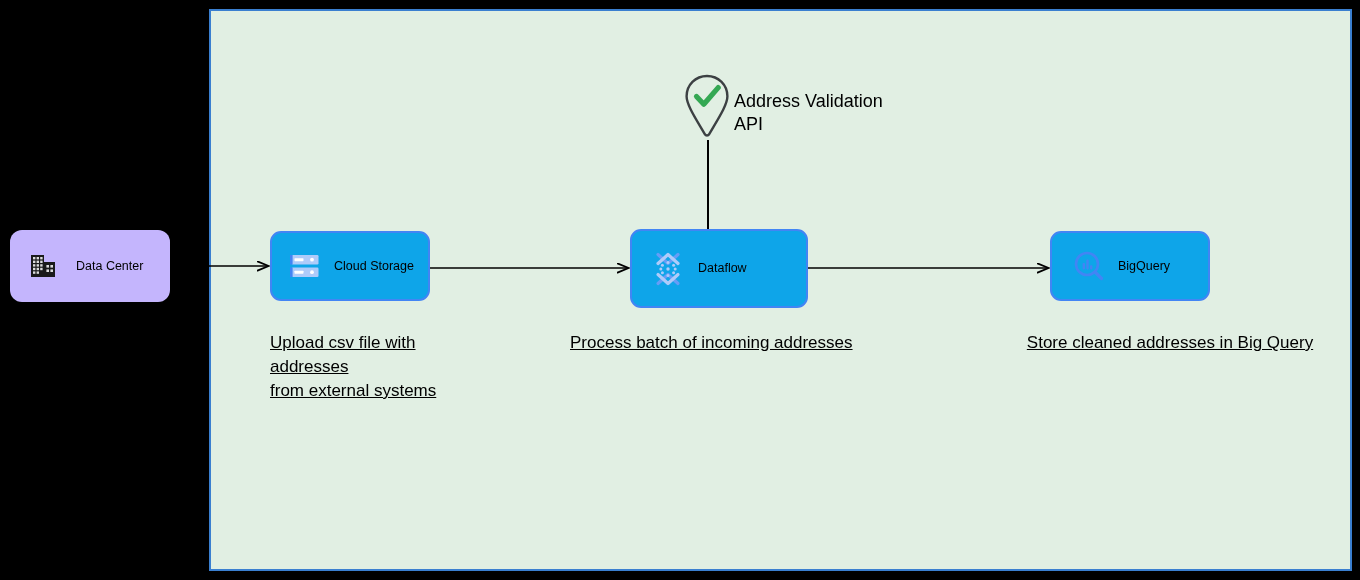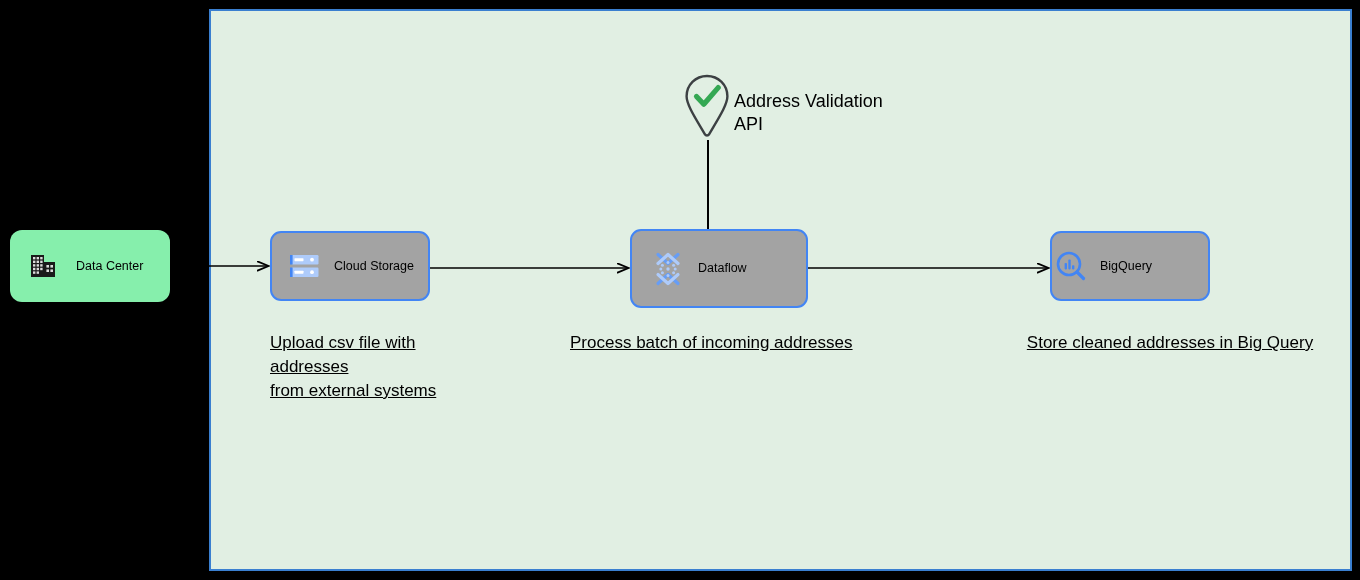--- a/index.html
+++ b/index.html
@@ -52,27 +52,27 @@
   .node .node-label {
     flex: 0 0 auto;
     color: #000000;
     font-size: 12.5px;
     line-height: 1.2;
     white-space: nowrap;
   }
 
   
   .node-onprem {
-    background: #86efac;
+    background: #c4b5fd;
     border: none;
     border-radius: 12px;
   }
   
   .node-cloud {
-    background: #a3a3a3;
+    background: #0ea5e9;
     border: 2px solid #4285f4;
   }
 
   
   #node-datacenter {
     left: 10px;  top: 230px;  width: 160px; height: 72px;
     padding-left: 20px;
   }
   #node-datacenter .node-label { margin-left: 20px; }
 
@@ -83,21 +83,21 @@
   #node-cloudstorage .node-label { margin-left: 14px; }
 
   #node-dataflow {
     left: 630px; top: 229px; width: 178px; height: 79px;
     padding-left: 20px;
   }
   #node-dataflow .node-label { margin-left: 14px; }
 
   #node-bigquery {
     left: 1050px; top: 231px; width: 160px; height: 70px;
-    padding-left: 4px;
+    padding-left: 22px;
   }
   #node-bigquery .node-label { margin-left: 14px; }
 
   
   #service-addressvalidation {
     position: absolute;
     left: 684px;
     top: 74px;
     display: flex;
     align-items: flex-start;

